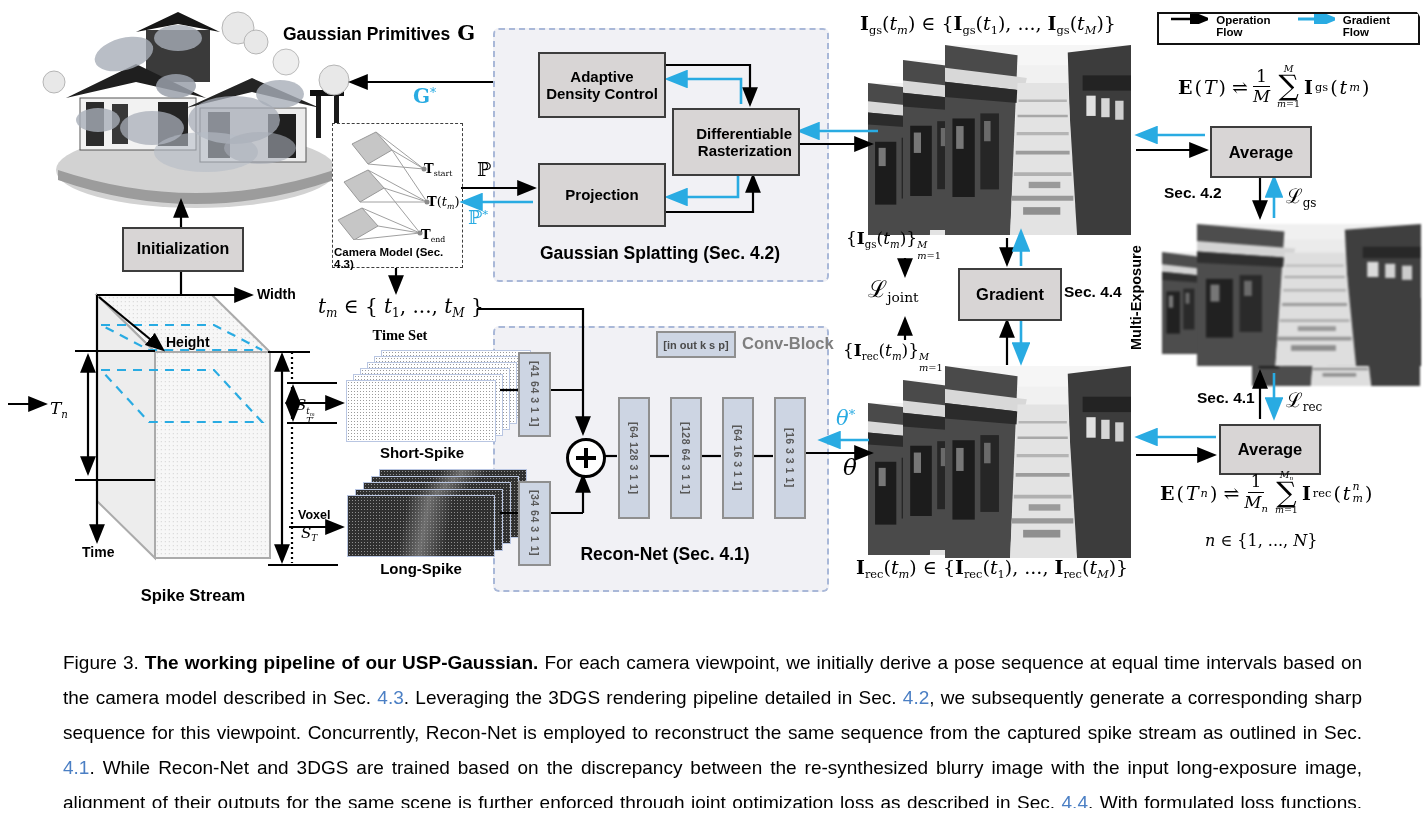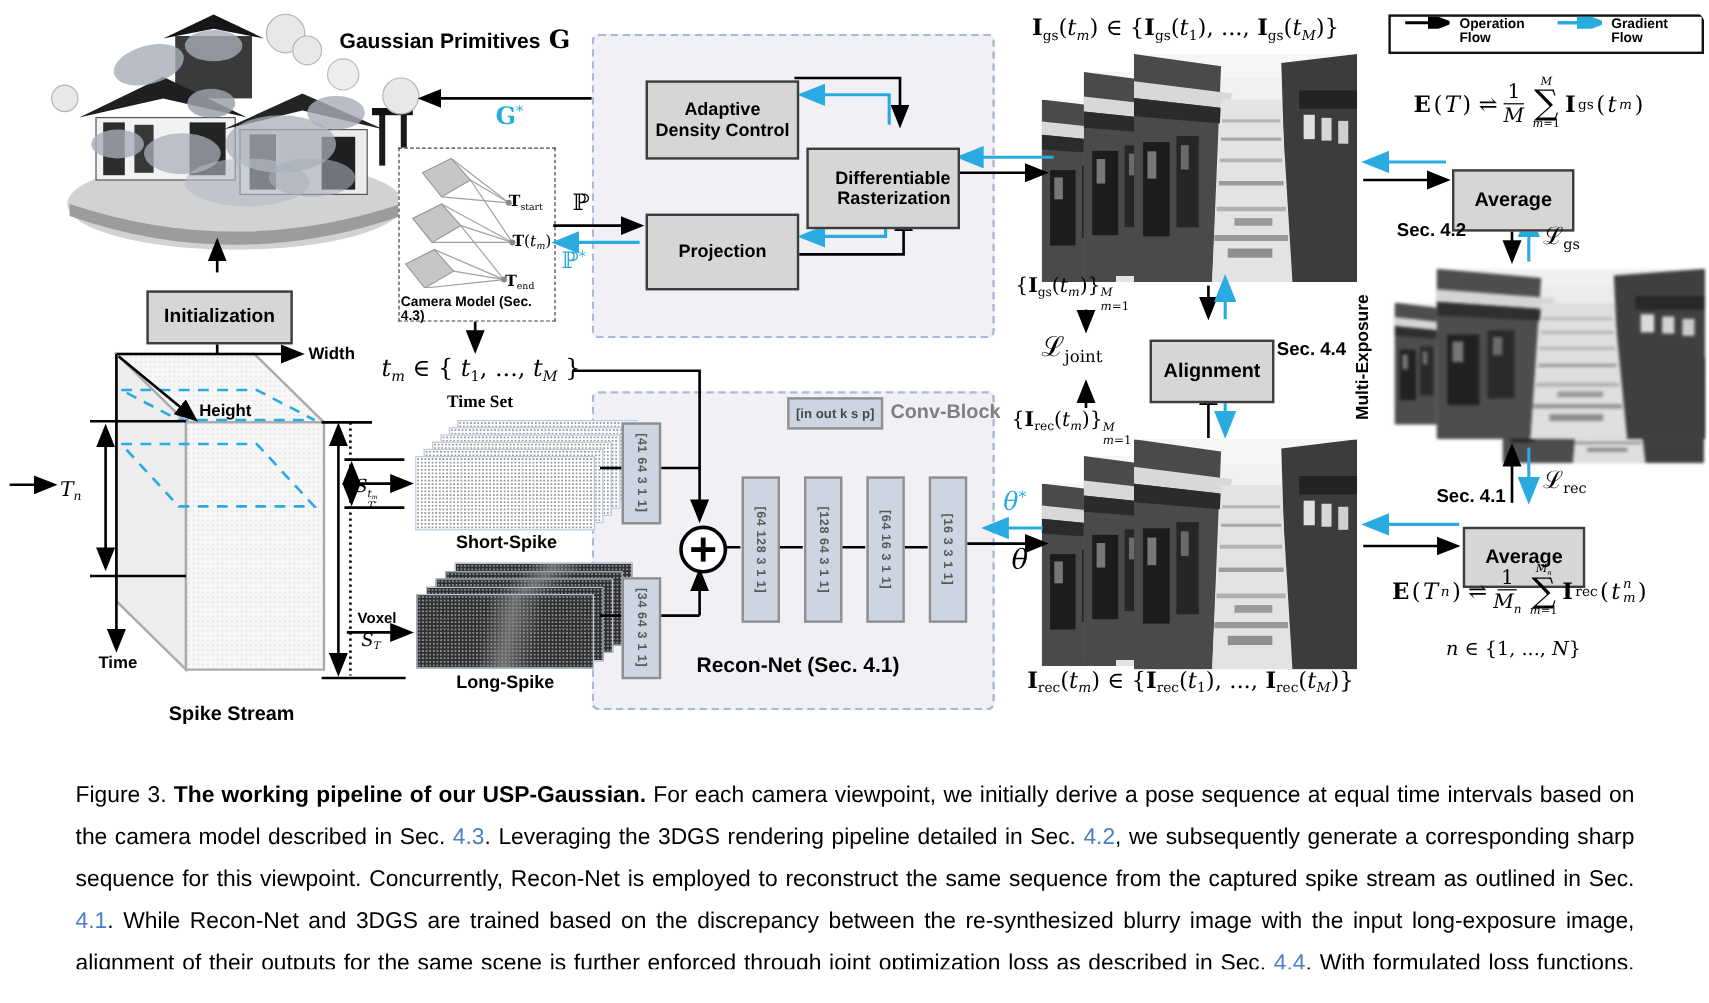--- a/index.html
+++ b/index.html
@@ -1,21 +1,21 @@
 <!DOCTYPE html>
 <html><head>
 <meta charset="utf-8">
 <style>
   html,body{margin:0;padding:0;background:#fff;}
   #page{position:relative;width:1424px;height:808px;background:#fff;overflow:hidden;
         font-family:"Liberation Sans",sans-serif;color:#000;border-radius:32px;}
   .abs{position:absolute;}
   
   .nbox{background:#d8d5d5;border:2px solid #3d3d3d;display:flex;align-items:center;
-        justify-content:center;text-align:center;font-weight:bold;line-height:1.15;z-index:6;margin-top:15px;}
+        justify-content:center;text-align:center;font-weight:bold;line-height:1.15;z-index:6;}
   
   .container{background:#f1f1f5;border:2.5px dashed #a9b8d8;border-radius:6px;z-index:1;}
   .cambox{background:#fff;border:1.8px dashed #3f3f3f;z-index:3;}
   
   .conv{background:#cdd5e3;border:2px solid #8f8f8f;display:flex;align-items:center;justify-content:center;
         writing-mode:vertical-rl;text-orientation:mixed;font-size:10.5px;font-weight:600;color:#595959;
         letter-spacing:0.5px;z-index:6;}
   .math{font-family:"DejaVu Serif","Liberation Serif",serif;white-space:nowrap;z-index:7;}
   .eqrow{display:flex;align-items:center;gap:2px;}
   .m-sub{font-size:60%;vertical-align:-0.35em;}
@@ -166,20 +166,23 @@
   <div class="abs container" style="left:493px;top:28px;width:332px;height:250px;"></div>
   <div class="abs nbox" style="left:538px;top:52px;width:124px;height:62px;font-size:15px;">
     <span style="padding:0 6px;">Adaptive Density Control</span>
   </div>
   <div class="abs nbox" style="left:672px;top:108px;width:124px;height:64px;font-size:15px;text-align:right;">
     <span style="padding:0 6px;">Differentiable Rasterization</span>
   </div>
   <div class="abs nbox" style="left:538px;top:163px;width:124px;height:60px;font-size:15px;">
     <span>Projection</span>
   </div>
+  <div class="abs slabel" style="left:520px;top:243px;width:280px;text-align:center;font-size:17.5px;">
+    <span>Gaussian Splatting (Sec. 4.2)</span>
+  </div>
 
   <div class="abs legendbox" style="left:1157px;top:12px;width:263px;height:33px;">
     <svg width="46" height="10">
       <line x1="2" y1="5" x2="38" y2="5" stroke="#000" stroke-width="2.4" marker-end="url(#ab)"></line>
     </svg>
     <span>Operation Flow</span>
     <svg width="46" height="10">
       <line x1="2" y1="5" x2="38" y2="5" stroke="#29abe2" stroke-width="2.8" marker-end="url(#abl)"></line>
     </svg>
     <span>Gradient Flow</span>
@@ -228,36 +231,36 @@
         <span><span class="m-i">M</span></span>
         <span><span class="m-i">m</span><span>=1</span></span>
       </span></div>
   <div class="abs math" style="left:868px;top:272px;font-size:23px;"><span>ℒ</span><span class="m-sub">joint</span></div>
   <div class="abs math" style="left:843px;top:340px;font-size:17px;"><span>{</span><span class="m-b">I</span><span class="m-sub">rec</span><span>(</span><span class="m-i">t</span><span class="m-sub m-i">m</span><span>)}</span><span class="m-stk">
         <span><span class="m-i">M</span></span>
         <span><span class="m-i">m</span><span>=1</span></span>
       </span></div>
 
   <div class="abs nbox" style="left:958px;top:268px;width:100px;height:49px;font-size:16.5px;">
-    <span>Alignment</span>
+    <span>Gradient</span>
   </div>
   <div class="abs slabel" style="left:1064px;top:283px;font-size:15.5px;"><span>Sec. 4.4</span></div>
 
   <div class="abs slabel" style="left:1128px;top:230px;height:120px;writing-mode:vertical-rl;transform:rotate(180deg);font-size:14.5px;"><span>Multi-Exposure</span></div>
   <svg class="photo me" style="left:1162px;top:252px;z-index:2;" width="112" height="102" viewBox="0 0 200 150" preserveAspectRatio="none">
       <use href="#street"></use>
     </svg>
   <svg class="photo me" style="left:1197px;top:224px;z-index:3;" width="224" height="142" viewBox="0 0 200 150" preserveAspectRatio="none">
       <use href="#street"></use>
     </svg>
   <svg class="photo me" style="left:1252px;top:298px;z-index:2;" width="168" height="88" viewBox="0 0 200 150" preserveAspectRatio="none">
       <use href="#street"></use>
     </svg>
 
-  <div class="abs slabel" style="left:1197px;top:389px;font-size:15.5px;margin-top:16px;"><span>Sec. 4.1</span></div>
+  <div class="abs slabel" style="left:1197px;top:389px;font-size:15.5px;"><span>Sec. 4.1</span></div>
   <div class="abs math" style="left:1286px;top:386px;font-size:20px;"><span>ℒ</span><span class="m-sub">rec</span></div>
   <div class="abs nbox" style="left:1219px;top:424px;width:98px;height:47px;font-size:16.5px;">
     <span>Average</span>
   </div>
   <div class="abs math eqrow" style="left:1160px;top:470px;font-size:19px;">
       <span class="m-b">E</span>
       <span>(</span>
       <span class="m-i">T</span>
       <span class="m-sub m-i">n</span>
       <span>) ⇌ </span>

